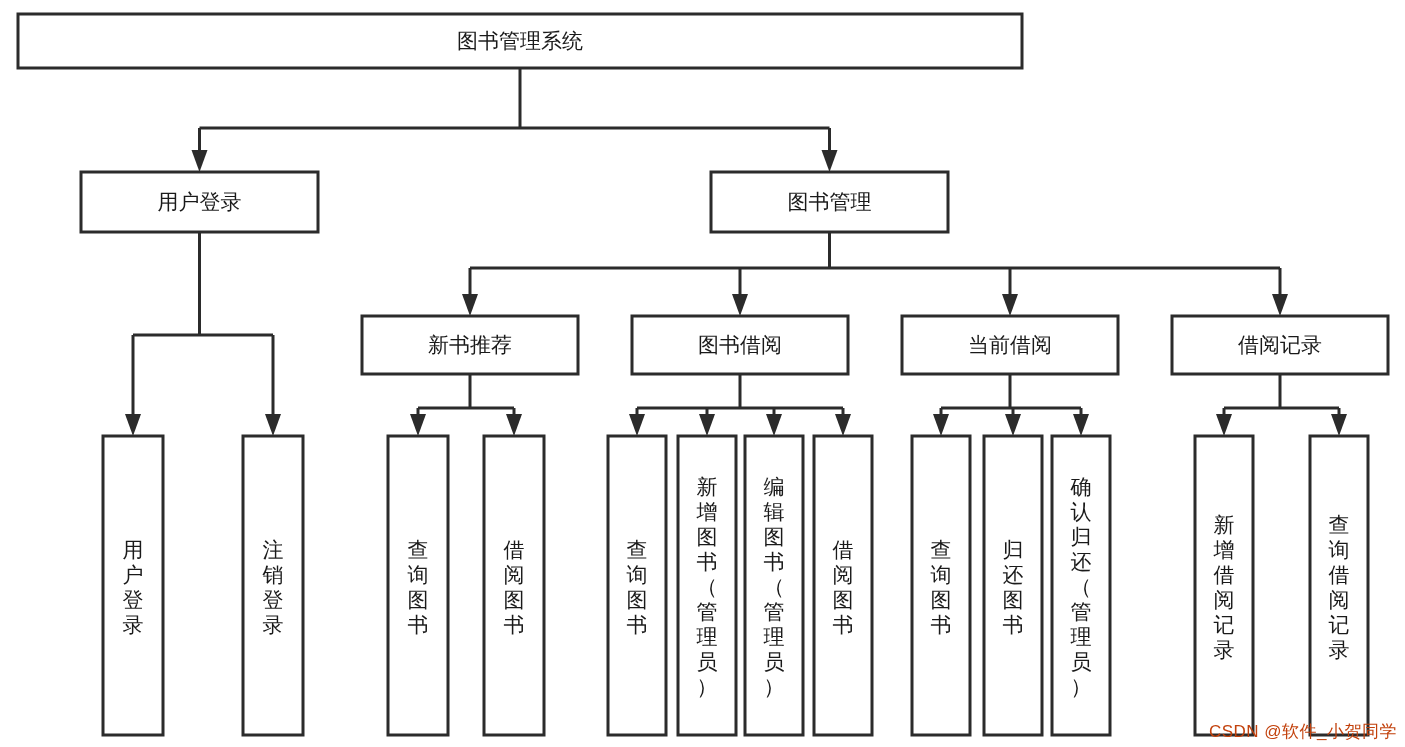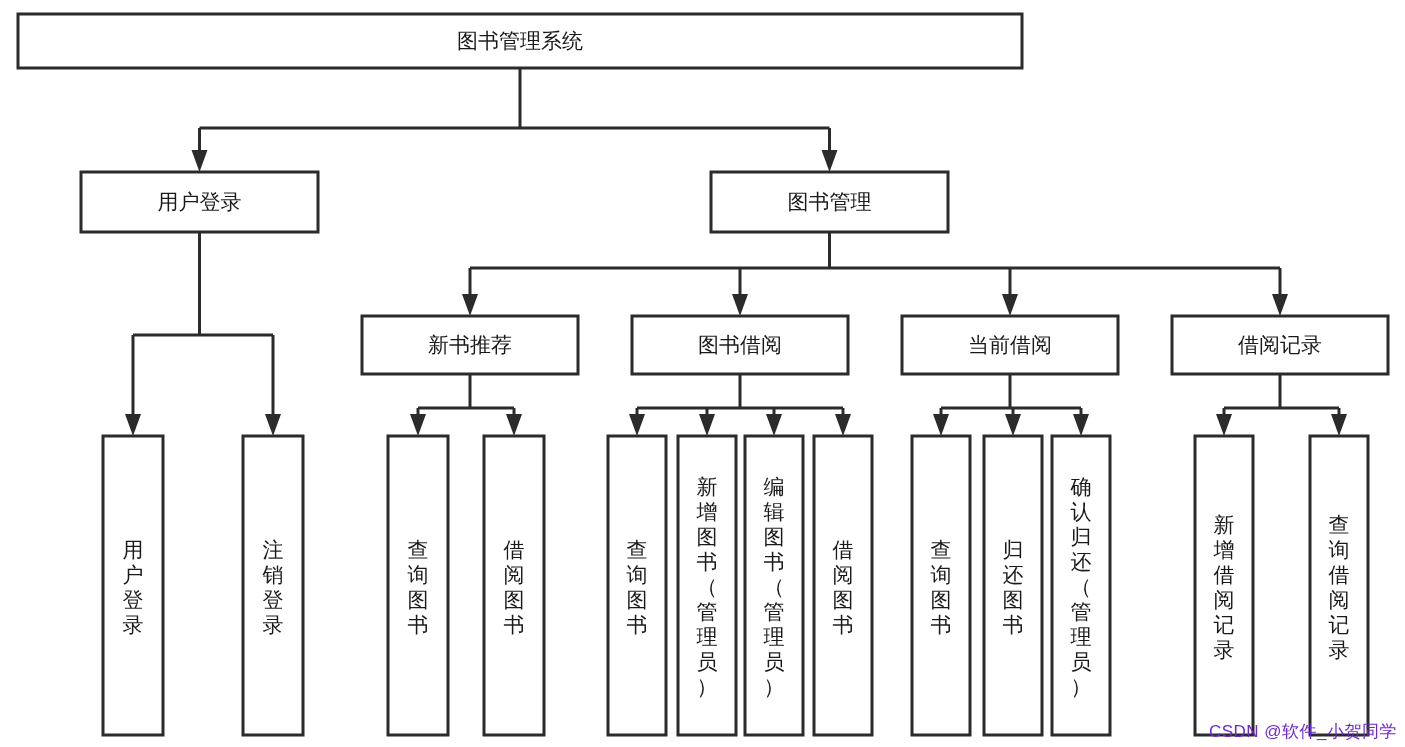--- a/index.html
+++ b/index.html
@@ -48,21 +48,21 @@
   .arrow-head {
     fill: #2b2b2b;
     stroke: none;
   }
   .watermark {
     position: absolute;
     right: 8px;
     bottom: 4px;
     font-family: "Liberation Sans", "DejaVu Sans", sans-serif;
     font-size: 17px;
-    color: #6d28d9;
+    color: #c2410c;
     letter-spacing: 0.5px;
     user-select: none;
     white-space: nowrap;
   }
 </style>
 </head>
 <body>
 
 <div id="diagram-root">
   <svg class="tree" viewBox="0 0 1405 747">

